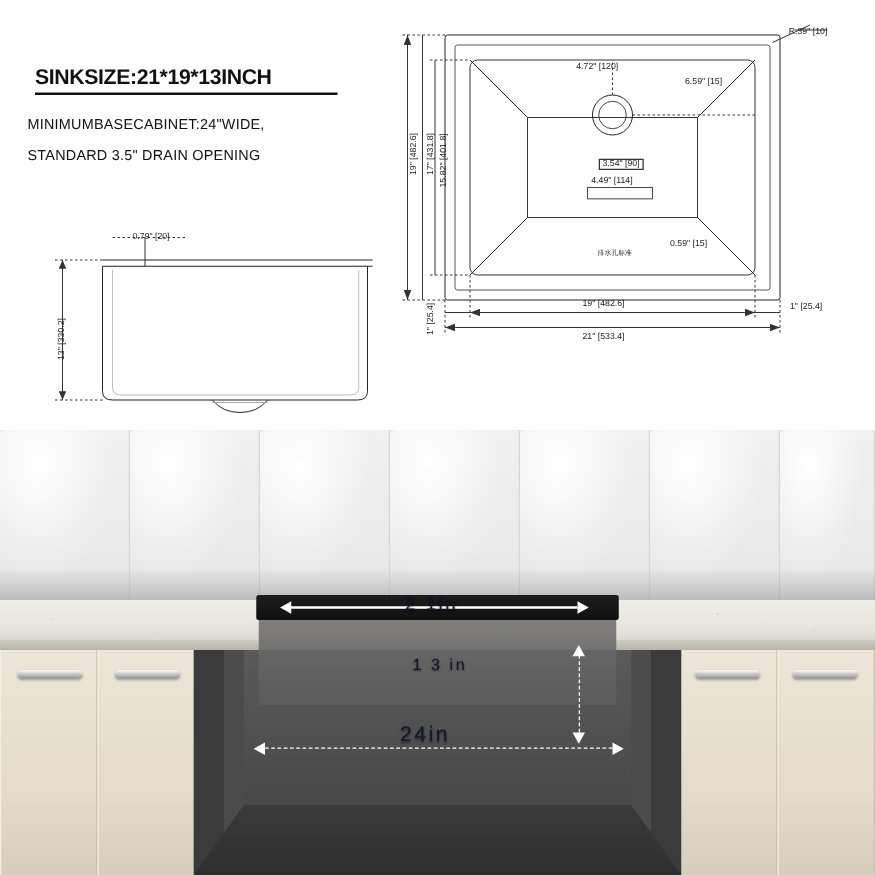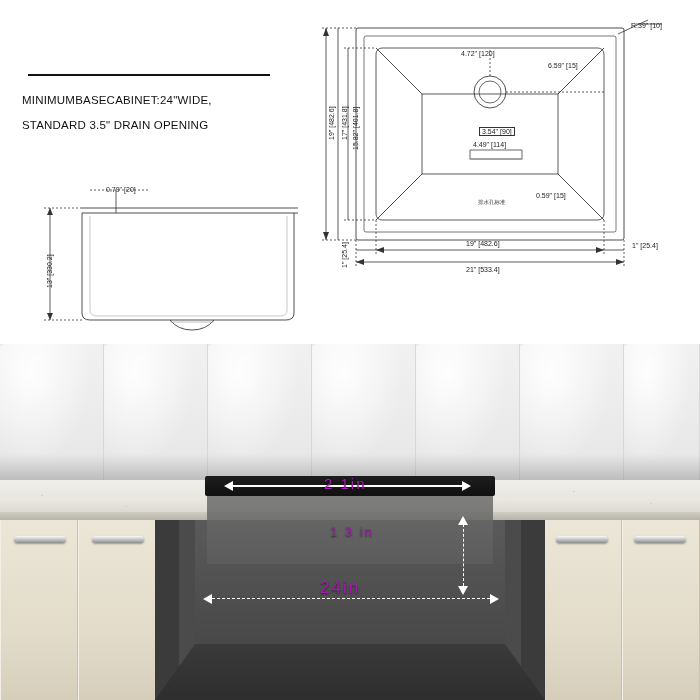--- a/index.html
+++ b/index.html
@@ -198,35 +198,36 @@
     position: absolute;
     width: 0; height: 0;
   }
   .arr-left  { border-top: 5px solid transparent; border-bottom: 5px solid transparent; border-right: 9px solid #fff; }
   .arr-right { border-top: 5px solid transparent; border-bottom: 5px solid transparent; border-left: 9px solid #fff; }
   .arr-up    { border-left: 5px solid transparent; border-right: 5px solid transparent; border-bottom: 9px solid #fff; }
   .arr-down  { border-left: 5px solid transparent; border-right: 5px solid transparent; border-top: 9px solid #fff; }
 
   .dimlabel {
     position: absolute;
-    color: #a21caf;
+    color: #0f172a;
     font-size: 15px;
     letter-spacing: 2px;
     text-shadow: 0 1px 2px rgba(0,0,0,.6);
     white-space: nowrap;
     text-align: center;
   }
   .dimlabel.small { font-size: 13px; letter-spacing: 2px; }
   .dimlabel.big { font-size: 17px; letter-spacing: 2px; }
 </style>
 </head>
 <body>
 
 <div id="tech-area">
 
+  <div class="spec-title">SINKSIZE:21*19*13INCH</div>
   <div class="spec-underline"></div>
   <div class="spec-line l1">MINIMUMBASECABINET:24"WIDE,</div>
   <div class="spec-line l2">STANDARD 3.5" DRAIN OPENING</div>
 
   <svg width="300" height="160" viewBox="0 0 300 160" style="position:absolute; left:20px; top:180px;">
     <g fill="none" stroke="#222" stroke-width="0.8">
 
       <line x1="62" y1="28" x2="278" y2="28"></line>
       <line x1="62" y1="33" x2="278" y2="33"></line>
 

